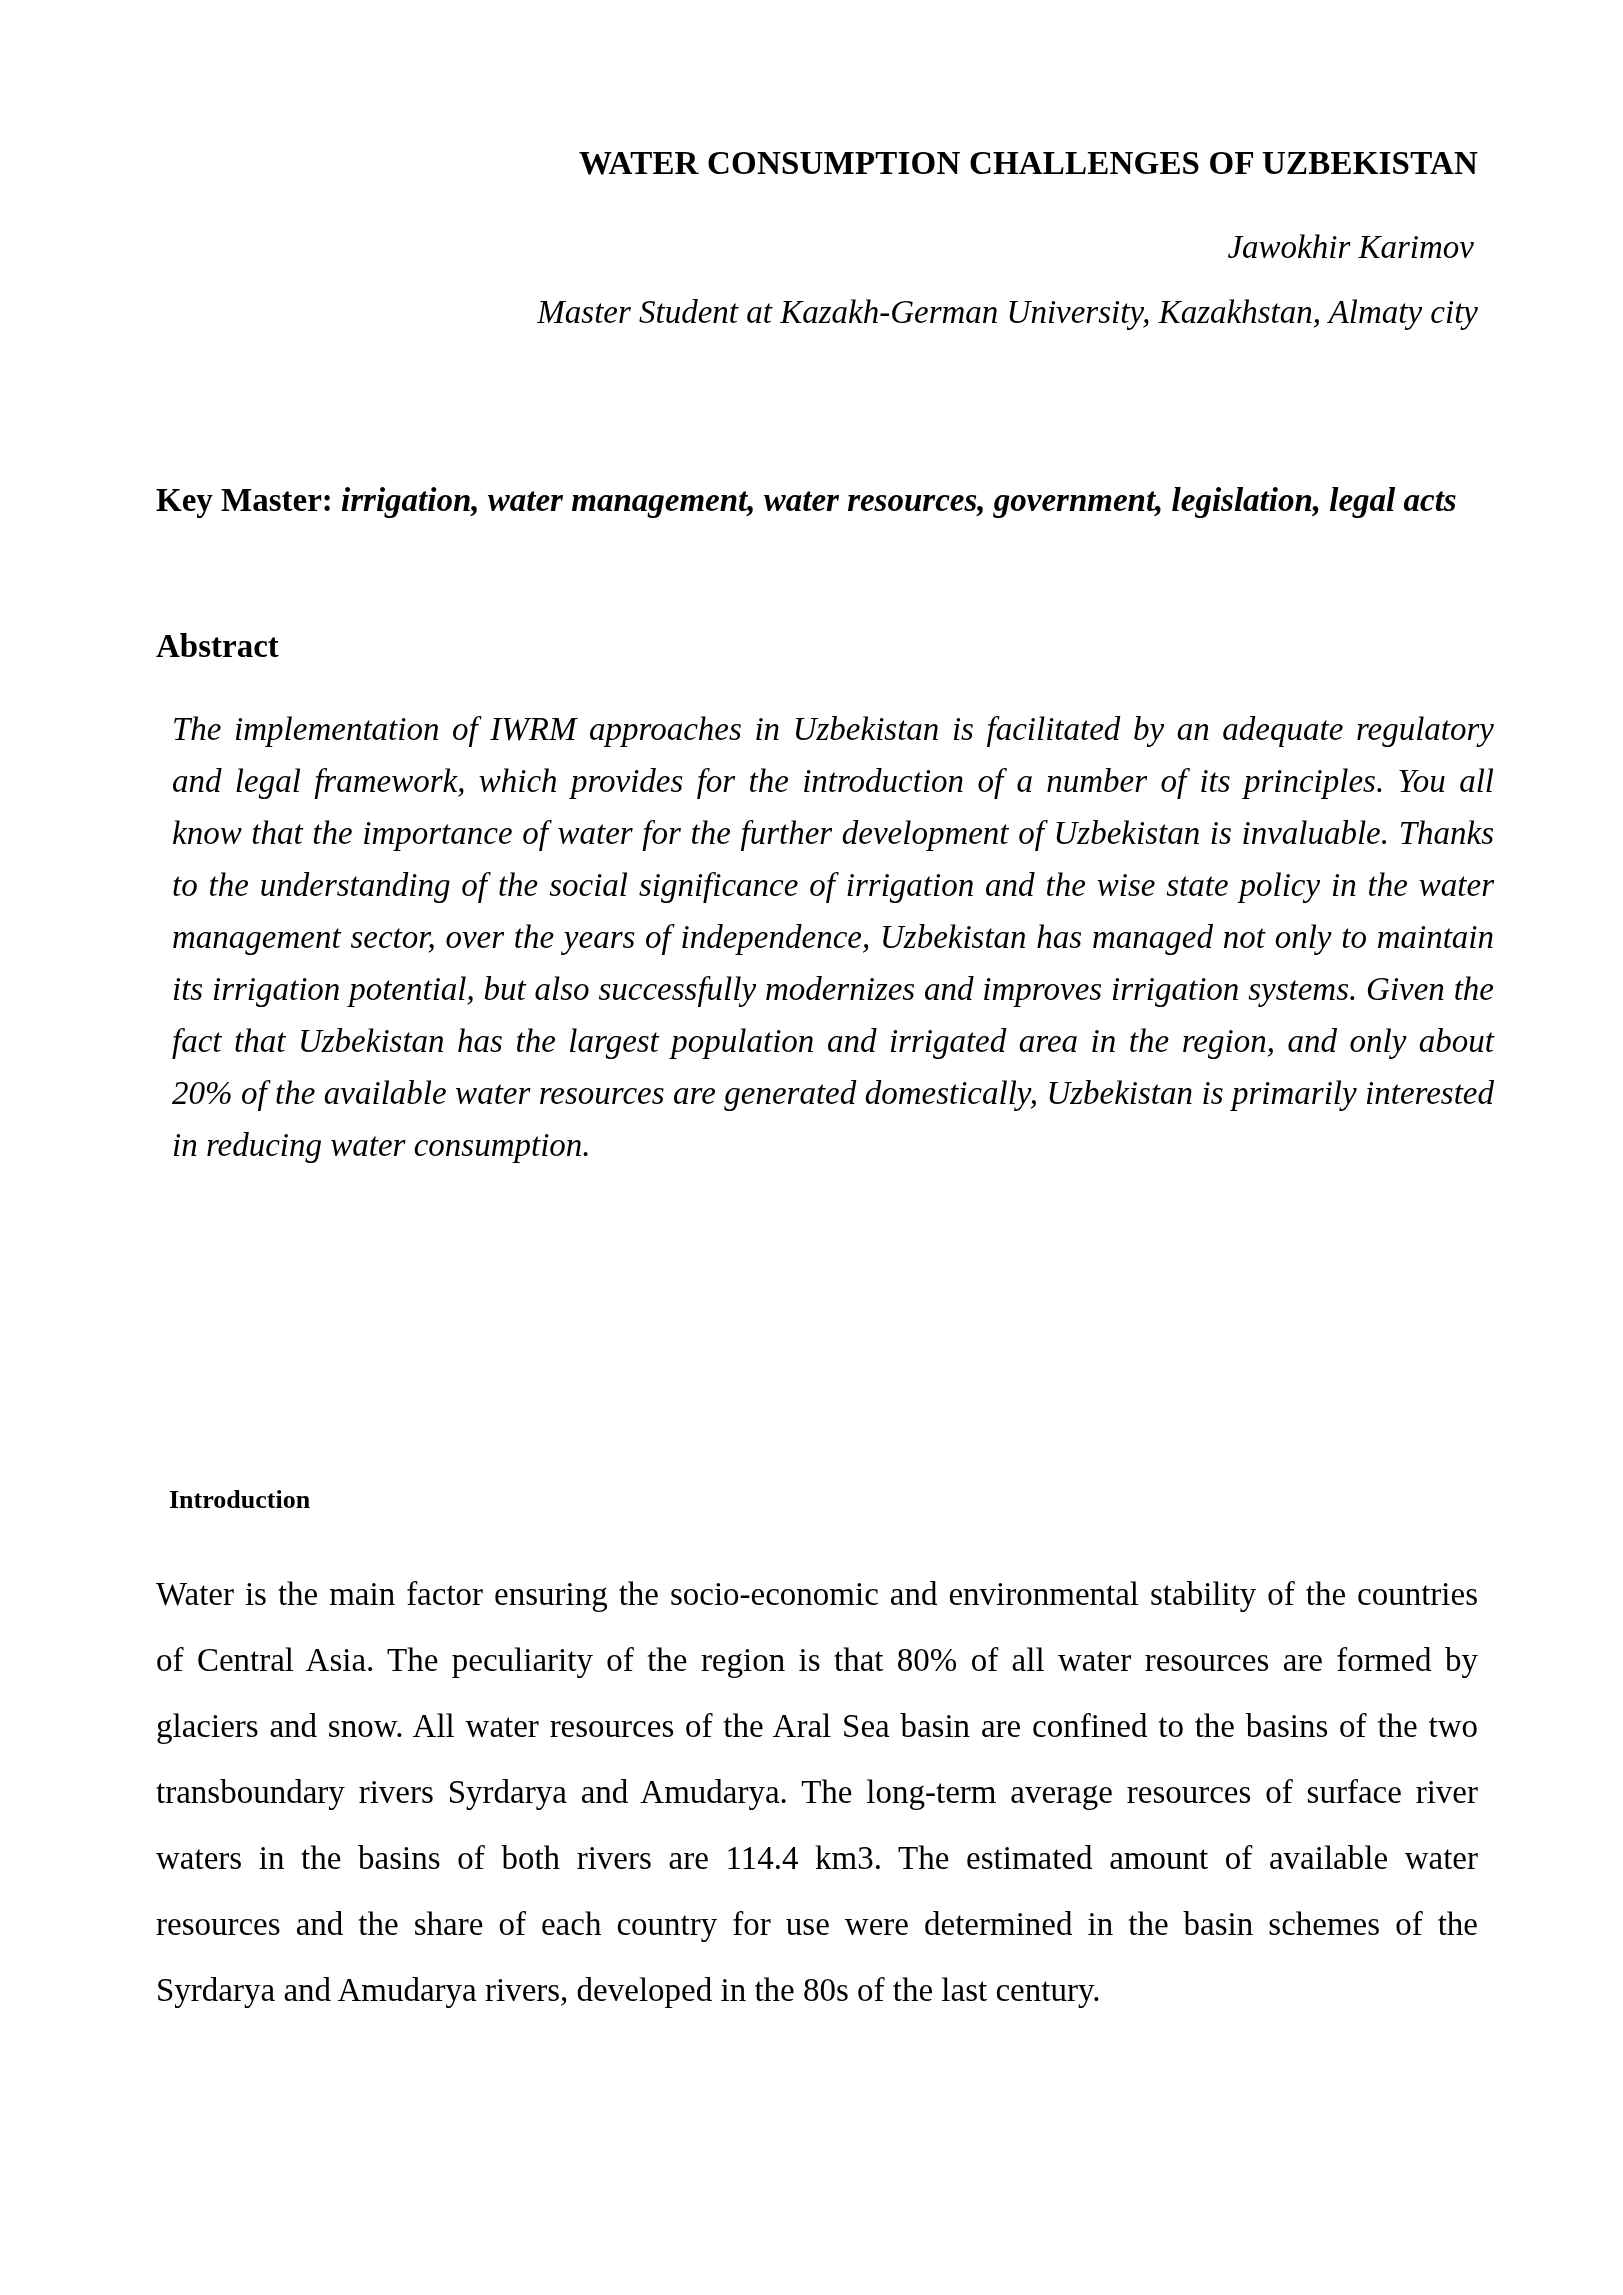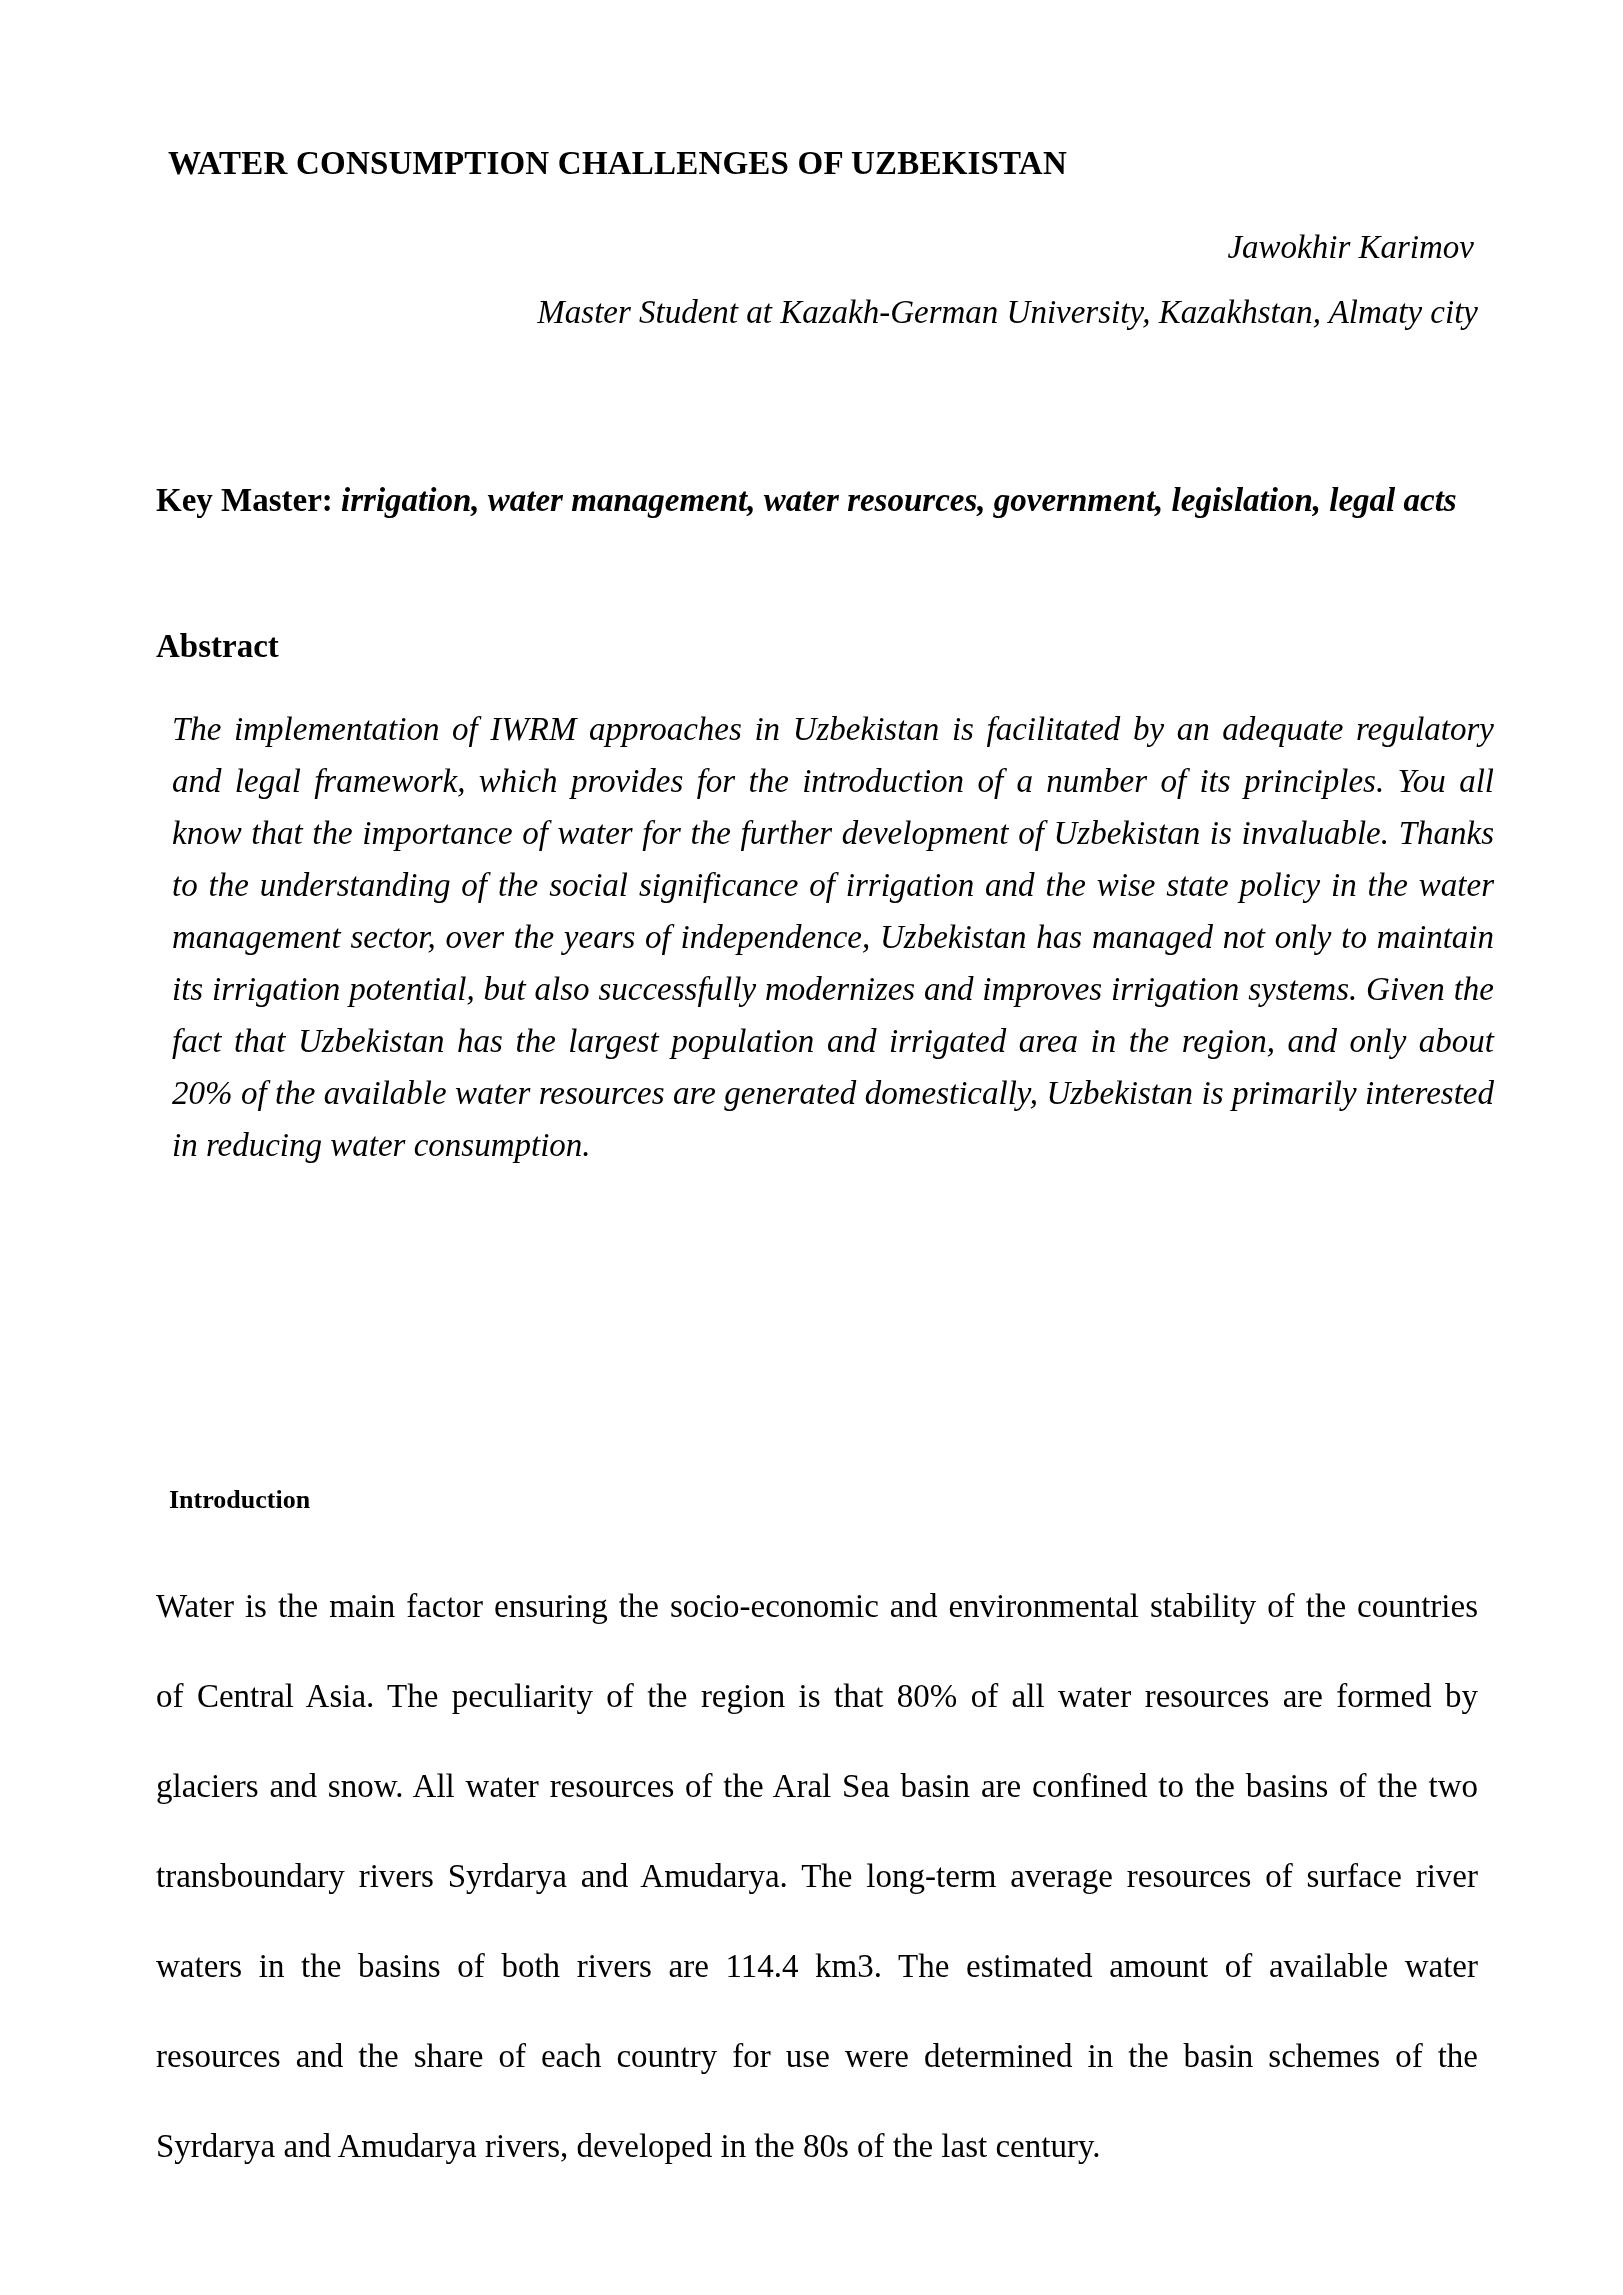--- a/index.html
+++ b/index.html
@@ -1,34 +1,34 @@
 <!DOCTYPE html>
 <html style="font-size:10.5px"><head>
 <meta charset="utf-8">
 <style>
   html, body { margin: 0; padding: 0; background: #ffffff; }
   body { width: 1623px; height: 2295px; position: relative; overflow: hidden;
          font-family: "Liberation Serif", "DejaVu Serif", serif; color: #000; }
   .page { position: absolute; left: 156px; top: 0; width: 1322px; }
-  .title { position: absolute; top: 145px; left: 12px; width: 1322px; text-align: left;
+  .title { position: absolute; top: 145px; left: 0; width: 1322px; text-align: right;
            font-weight: bold; font-size: 33px; letter-spacing: 0.2px; }
   .author { position: absolute; top: 229px; right: 4px; font-weight: normal; font-style: italic;
             font-size: 33px; text-align: right; }
   .affil { position: absolute; top: 294px; right: 0; font-style: italic; font-size: 33px;
            text-align: center; white-space: nowrap; }
   .keywords { position: absolute; top: 468px; left: 0; width: 1322px; font-size: 33px;
               line-height: 64px; text-align: justify; text-align-last: left; }
   .keywords .kw-label { font-weight: bold; }
   .keywords .kw-list { font-weight: bold; font-style: italic; }
   .h-abstract { position: absolute; top: 628px; left: 0; font-weight: bold; font-size: 33px; }
   .abstract { position: absolute; top: 703px; left: 16px; width: 1322px; font-size: 33px;
               line-height: 52px; text-align: justify; font-style: italic; }
   .h-intro { position: absolute; top: 1485px; left: 13px; font-weight: bold; font-size: 26px; }
   .intro { position: absolute; top: 1561px; left: 0; width: 1322px; font-size: 33px;
-           line-height: 90px; text-align: justify; }
+           line-height: 66px; text-align: justify; }
   p { margin: 0; }
 </style>
 </head>
 <body>
 
 <div class="page">
   <div class="title">WATER CONSUMPTION CHALLENGES OF UZBEKISTAN</div>
   <div class="author">Jawokhir Karimov</div>
   <div class="affil">Master Student at Kazakh-German University, Kazakhstan, Almaty city</div>
 

